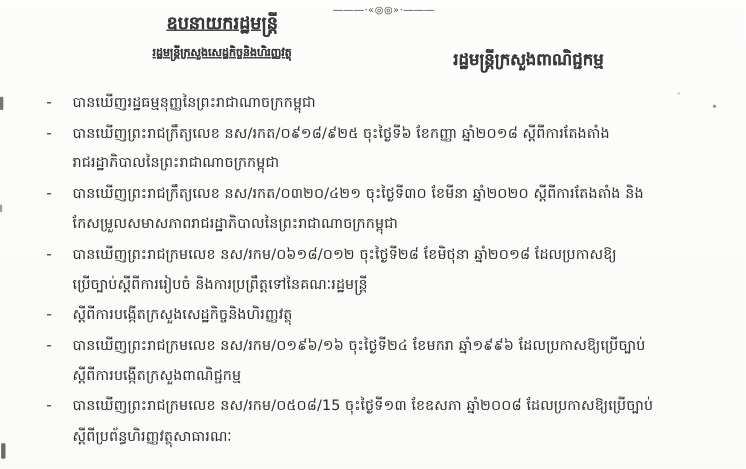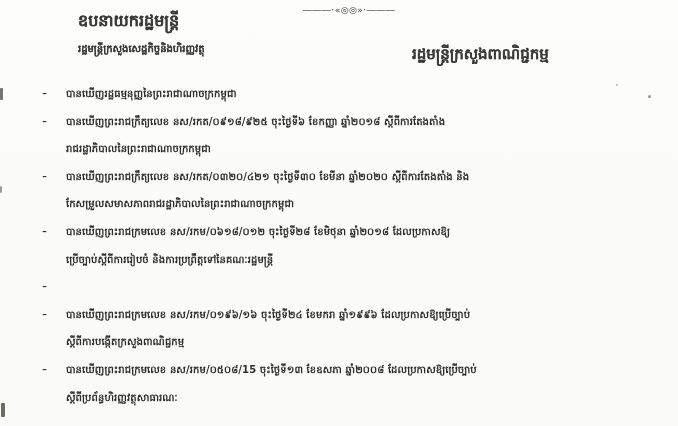--- a/index.html
+++ b/index.html
@@ -11,23 +11,25 @@
     overflow: hidden;
     font-family: "DejaVu Sans", "Liberation Sans", sans-serif;
     color: #2d2d2d;
   }
 
   
   .header-left {
     position: absolute;
     left: 78px; top: 8px;
     width: 248px;
+    text-align: center;
     font-weight: bold;
     color: #3a3a3a;
     text-shadow: 0 0 0.4px #555;
+    text-decoration: underline;
   }
   .header-left .l1 { font-size: 16px; line-height: 26px; }
   .header-left .l2 { font-size: 10px; line-height: 30px; }
 
   .ornament {
     position: absolute;
     left: 284px; top: 5px;
     width: 130px;
     text-align: center;
     font-size: 9px;
@@ -56,26 +58,25 @@
   }
   .ref-row { display: flex; align-items: flex-start; }
   .dash {
     flex: 0 0 24px;
     font-size: 14px;
     line-height: 27.6px;
     color: #343434;
   }
   .lines { flex: 1 1 auto; }
   .ref-line {
-    font-size: 10px;
+    font-size: 13px;
     line-height: 27.6px;
     white-space: nowrap;
     color: #2e2e2e;
     letter-spacing: 0.1px;
-    font-weight: bold;
   }
 
   
   .speck { position: absolute; background: #55504a; border-radius: 1px; }
   .speck.s1 { left: 0;   top: 88px;  width: 3px; height: 12px; opacity: .8; }
   .speck.s2 { left: 0;   top: 186px; width: 2px; height: 7px;  opacity: .55; }
   .speck.s3 { left: 1px; top: 403px; width: 4px; height: 14px; opacity: .85; }
   .speck.s4 { left: 648px; top: 95px; width: 3px; height: 3px; border-radius: 50%; opacity: .6; }
   .speck.s5 { left: 616px; top: 84px; width: 2px; height: 2px; border-radius: 50%; opacity: .4; }
 </style>
@@ -121,20 +122,21 @@
       <div class="dash">-</div>
       <div class="lines">
           <div class="ref-line">បានឃើញព្រះរាជក្រមលេខ នស/រកម/០៦១៨/០១២ ចុះថ្ងៃទី២៨ ខែមិថុនា ឆ្នាំ២០១៨ ដែលប្រកាសឱ្យ</div>
           <div class="ref-line">ប្រើច្បាប់ស្តីពីការរៀបចំ និងការប្រព្រឹត្តទៅនៃគណៈរដ្ឋមន្ត្រី</div>
         </div>
     </div>
 
     <div class="ref-row">
       <div class="dash">-</div>
       <div class="lines">
+          <div class="ref-line">ស្តីពីការបង្កើតក្រសួងសេដ្ឋកិច្ចនិងហិរញ្ញវត្ថុ</div>
         </div>
     </div>
 
     <div class="ref-row">
       <div class="dash">-</div>
       <div class="lines">
           <div class="ref-line">បានឃើញព្រះរាជក្រមលេខ នស/រកម/០១៩៦/១៦ ចុះថ្ងៃទី២៤ ខែមករា ឆ្នាំ១៩៩៦ ដែលប្រកាសឱ្យប្រើច្បាប់</div>
           <div class="ref-line">ស្តីពីការបង្កើតក្រសួងពាណិជ្ជកម្ម</div>
         </div>
     </div>

